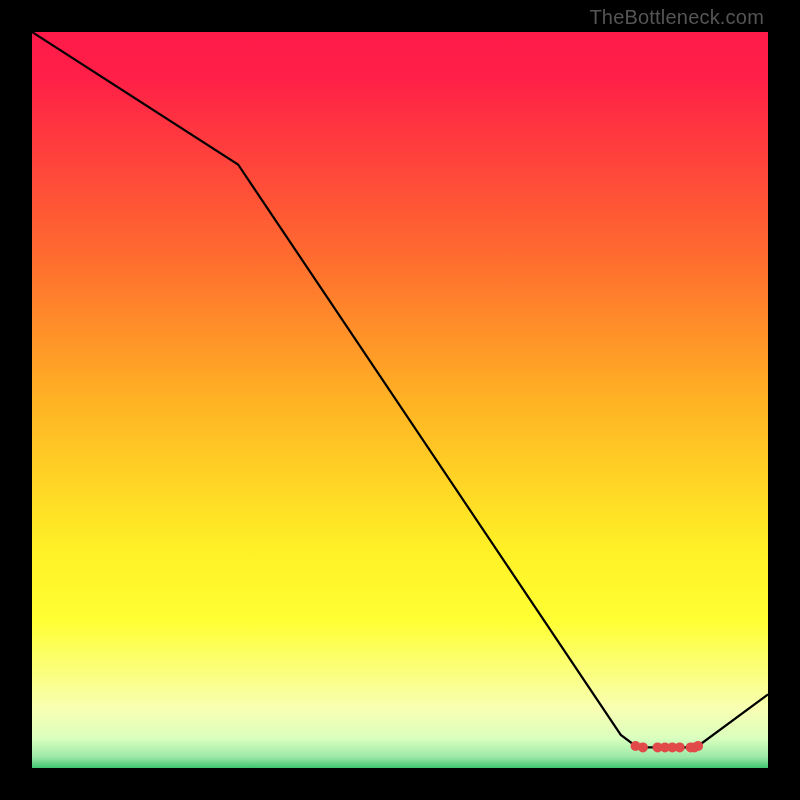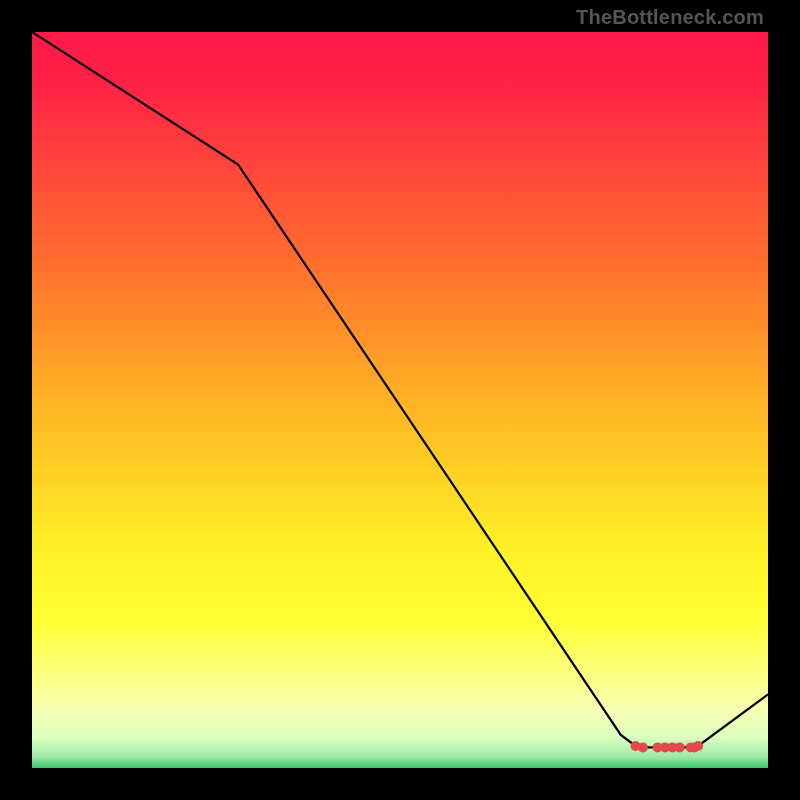--- a/index.html
+++ b/index.html
@@ -22,21 +22,21 @@
     top: 32px;
     width: 736px;
     height: 736px;
   }
   .attribution {
     position: absolute;
     top: 6px;
     right: 36px;
     color: #555555;
     font-size: 20px;
-    font-weight: 700;
+    font-weight: 400;
     letter-spacing: 0.2px;
   }
   svg { display: block; }
 </style>
 </head>
 <body>
 
 <div class="wrap">
 
   <div class="attribution">TheBottleneck.com</div>

